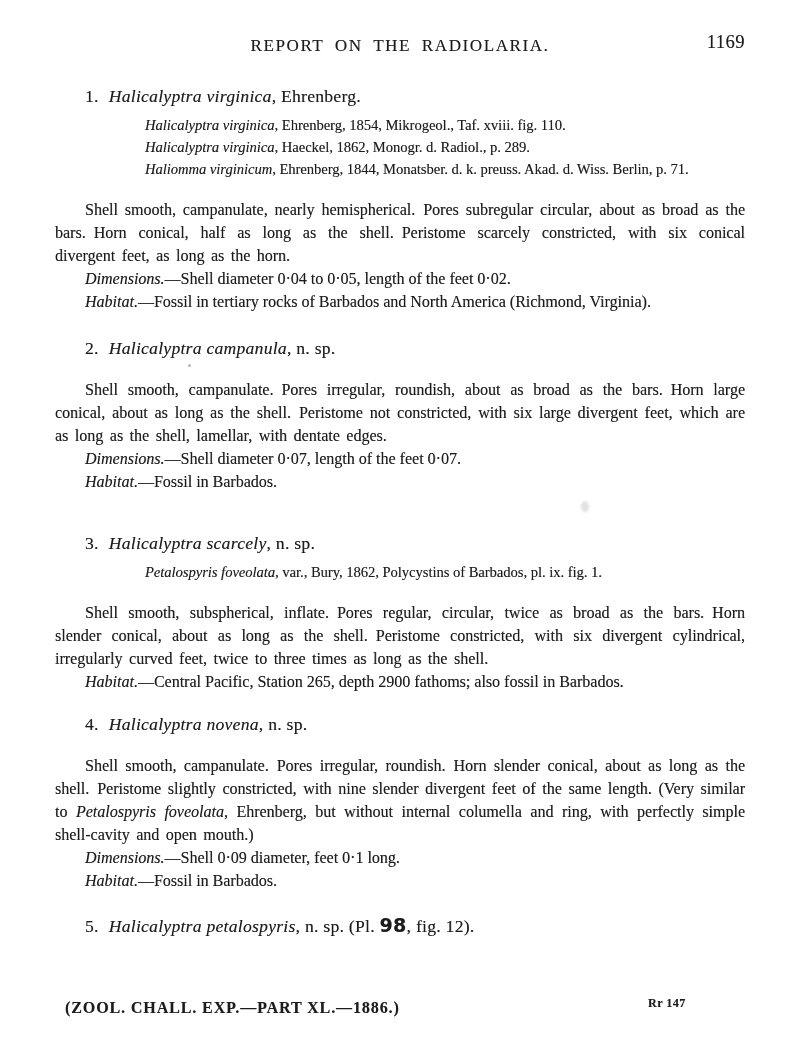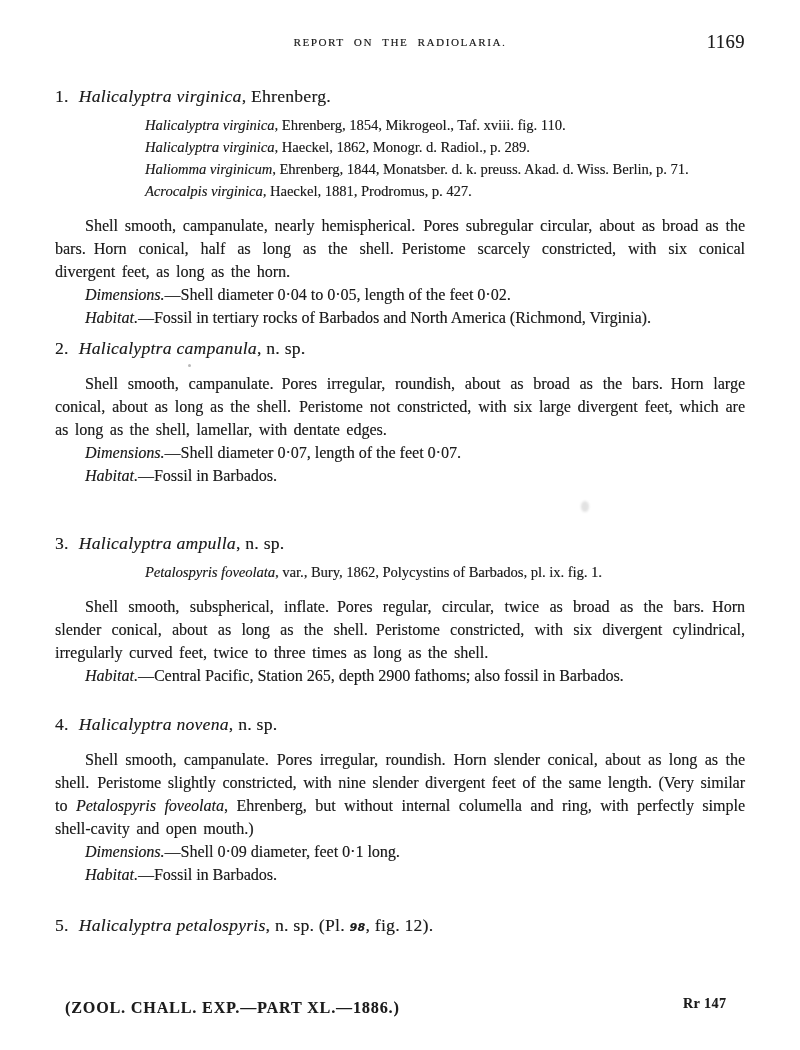--- a/index.html
+++ b/index.html
@@ -11,53 +11,53 @@
     position:relative;
     overflow:hidden;
   }
   .page {
     position:relative; width:800px; height:1050px;
     background:#ffffff;
     text-shadow:0.3px 0.25px 0 rgba(25,25,25,0.45); 
   }
   .running-head-row { position:absolute; top:36px; left:55px; width:690px; }
   .running-head {
-    text-align:center; font-size:11px; letter-spacing:1.6px; word-spacing:5px;
+    text-align:center; font-size:17px; letter-spacing:1.6px; word-spacing:5px;
     font-weight:normal;
   }
   .page-number { position:absolute; top:32px; right:55px; font-size:18.5px; letter-spacing:0.5px; }
 
   .entry { position:absolute; left:55px; width:690px; }
   .entry-heading {
-    font-size:17.5px; font-weight:normal; line-height:24px;
+    margin-left:30px; font-size:17.5px; font-weight:normal; line-height:24px;
     letter-spacing:0.3px;
   }
   .entry-heading .num { margin-right:10px; }
   .species { font-style:italic; }
   .plate {
-    font-weight:bold; font-family:"DejaVu Sans", sans-serif; font-size:11px;font-style:italic;
+    font-weight:bold; font-family:"DejaVu Sans", sans-serif; font-size:19px;
   }
   .synonymy { margin:6px 0 8px 90px; font-size:14.5px; line-height:22px; }
   .syn-name { font-style:italic; }
   .para {
-    margin-top:12px; font-size:16px; line-height:23px;
+    margin-top:18px; font-size:16px; line-height:23px;
     text-align:justify; text-indent:30px; word-spacing:2.5px;
   }
   .para.mt { }
   .it { font-style:italic; }
   .detail { font-size:16px; line-height:23px; text-indent:30px; }
   .lbl { font-style:italic; }
 
   .footer-signature {
     position:absolute; left:65px; top:999px;
     font-size:16px; font-weight:bold; letter-spacing:0.9px;
   }
   .footer-mark {
-    position:absolute; left:683px; top:996px;
-    font-size:14px; font-weight:bold; letter-spacing:0.5px;
+    position:absolute; left:648px; top:996px;
+    font-size:12px; font-weight:bold; letter-spacing:0.5px;
   }
   .artifact-dot {
     position:absolute; left:188px; top:364px; width:3px; height:3px;
     background:#b9b9b9; border-radius:50%;
   }
   .artifact-smudge {
     position:absolute; left:581px; top:501px; width:8px; height:11px;
     background:#e2e2e2; border-radius:50%; filter:blur(1px);
   }
 </style>
@@ -70,36 +70,35 @@
     <div class="running-head">REPORT ON THE RADIOLARIA.</div>
   </div>
   <div class="page-number">1169</div>
 
   <section class="entry" style="top:84px">
     <h3 class="entry-heading"><span class="num">1.</span><span class="species">Halicalyptra virginica</span><span>, Ehrenberg.</span></h3>
     <div class="synonymy">
       <div class="syn-line"><span class="syn-name">Halicalyptra virginica</span><span>, Ehrenberg, 1854, Mikrogeol., Taf. xviii. fig. 110.</span></div>
       <div class="syn-line"><span class="syn-name">Halicalyptra virginica</span><span>, Haeckel, 1862, Monogr. d. Radiol., p. 289.</span></div>
       <div class="syn-line"><span class="syn-name">Haliomma virginicum</span><span>, Ehrenberg, 1844, Monatsber. d. k. preuss. Akad. d. Wiss. Berlin, p. 71.</span></div>
-      <div class="syn-line"><span class="syn-name">Acrocalpis virginica</span><span>, Haeckel, 1881, Prodromus, p. 427.</span></div>
     </div>
     <p class="para"><span>Shell smooth, campanulate, nearly hemispherical. Pores subregular circular, about as broad as the bars. Horn conical, half as long as the shell. Peristome scarcely constricted, with six conical divergent feet, as long as the horn.</span></p>
     <p class="detail"><span class="lbl">Dimensions.</span><span>—Shell diameter 0·04 to 0·05, length of the feet 0·02.</span></p>
     <p class="detail"><span class="lbl">Habitat.</span><span>—Fossil in tertiary rocks of Barbados and North America (Richmond, Virginia).</span></p>
   </section>
 
   <section class="entry" style="top:336px">
     <h3 class="entry-heading"><span class="num">2.</span><span class="species">Halicalyptra campanula</span><span>, n. sp.</span></h3>
     <p class="para"><span>Shell smooth, campanulate. Pores irregular, roundish, about as broad as the bars. Horn large conical, about as long as the shell. Peristome not constricted, with six large divergent feet, which are as long as the shell, lamellar, with dentate edges.</span></p>
     <p class="detail"><span class="lbl">Dimensions.</span><span>—Shell diameter 0·07, length of the feet 0·07.</span></p>
     <p class="detail"><span class="lbl">Habitat.</span><span>—Fossil in Barbados.</span></p>
   </section>
 
   <section class="entry" style="top:531px">
-    <h3 class="entry-heading"><span class="num">3.</span><span class="species">Halicalyptra ampulla</span><span>, n. sp.</span></h3>
+    <h3 class="entry-heading"><span class="num">3.</span><span class="species">Halicalyptra scarcely</span><span>, n. sp.</span></h3>
     <div class="synonymy">
       <div class="syn-line"><span class="syn-name">Petalospyris foveolata</span><span>, var., Bury, 1862, Polycystins of Barbados, pl. ix. fig. 1.</span></div>
     </div>
     <p class="para"><span>Shell smooth, subspherical, inflate. Pores regular, circular, twice as broad as the bars. Horn slender conical, about as long as the shell. Peristome constricted, with six divergent cylindrical, irregularly curved feet, twice to three times as long as the shell.</span></p>
     <p class="detail"><span class="lbl">Habitat.</span><span>—Central Pacific, Station 265, depth 2900 fathoms; also fossil in Barbados.</span></p>
   </section>
 
   <section class="entry" style="top:712px">
     <h3 class="entry-heading"><span class="num">4.</span><span class="species">Halicalyptra novena</span><span>, n. sp.</span></h3>
     <p class="para mt"><span>Shell smooth, campanulate. Pores irregular, roundish. Horn slender conical, about as long as the shell. Peristome slightly constricted, with nine slender divergent feet of the same length. (Very similar to </span><span class="it">Petalospyris foveolata</span><span>, Ehrenberg, but without internal columella and ring, with perfectly simple shell-cavity and open mouth.)</span></p>

